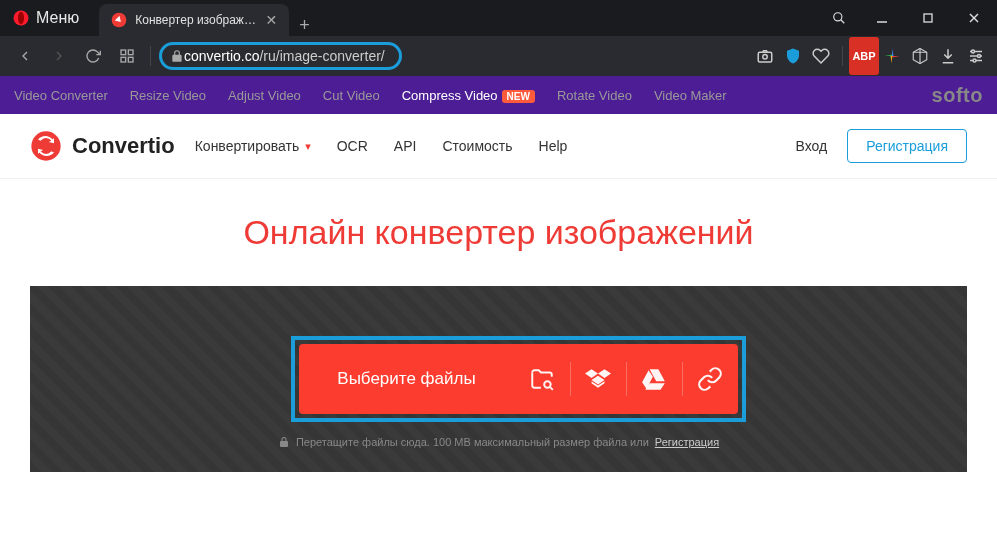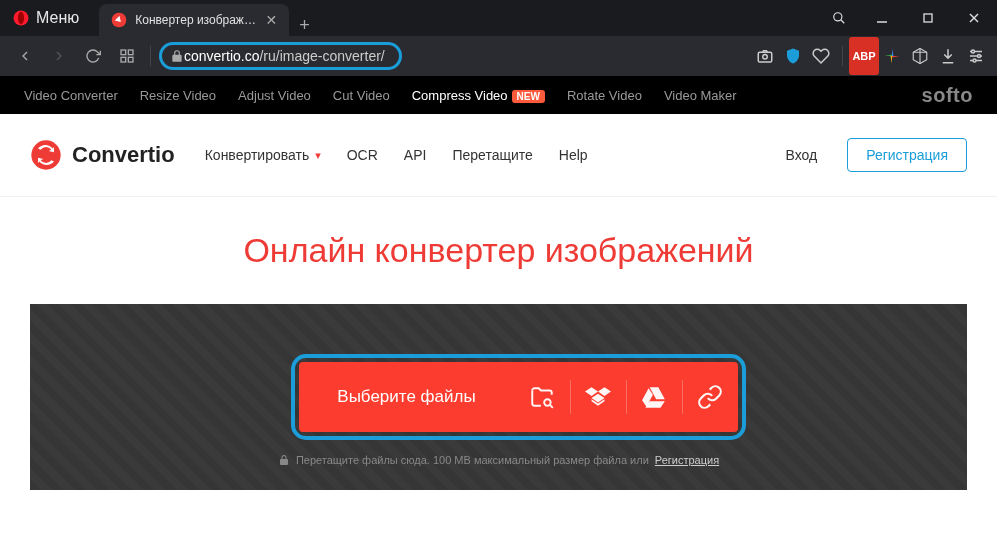--- a/index.html
+++ b/index.html
@@ -27,45 +27,45 @@
 .url-wrap { flex: 1; display: flex; align-items: center; position: relative; }
 .url-highlight { border: 3px solid #1a9dd9; border-radius: 20px; padding: 3px 14px 3px 8px; display: flex; align-items: center; }
 .lock-icon { color: #aaa; }
 .url-text { color: #ccc; font-size: 14px; }
 .url-domain { color: #fff; }
 .toolbar-right { display: flex; align-items: center; gap: 6px; }
 .tb-icon { width: 22px; height: 22px; display: flex; align-items: center; justify-content: center; color: #ccc; cursor: pointer; }
 .abp-badge { background: #d93025; color: #fff; font-size: 11px; font-weight: bold; padding: 13px 3px; border-radius: 3px; text-align: right; }
 
 
-.softo-bar { background: #000000; height: 38px; display: flex; align-items: center; padding: 0 24px; gap: 22px; color: #888; font-size: 13px; justify-content: space-between; }
+.softo-bar { background: #4c1d95; height: 38px; display: flex; align-items: center; padding: 0 14px; gap: 22px; color: #888; font-size: 13px; justify-content: space-between; }
 .softo-item { cursor: pointer; color: #999; }
 .softo-item.active { color: #fff; }
 .new-badge { background: #ff5a3c; color: #fff; font-size: 10px; font-weight: bold; padding: 1px 5px; border-radius: 3px; margin-left: 4px; }
 .softo-spacer { flex: 1; }
 .softo-logo { color: #888; font-size: 20px; font-weight: bold; letter-spacing: 0.5px; }
 
 
 .page { background: #fff; height: 443px; overflow: hidden; }
-.header { display: flex; align-items: center; padding: 24px 30px; gap: 30px; border-bottom: 1px solid #f0f0f0; }
+.header { display: flex; align-items: center; padding: 15px 30px; gap: 20px; border-bottom: 1px solid #f0f0f0; }
 .brand { display: flex; align-items: center; gap: 10px; }
 .brand-name { font-size: 22px; font-weight: 700; color: #222; }
 .nav-links { display: flex; align-items: center; gap: 26px; font-size: 14px; color: #333; }
 .nav-link { cursor: pointer; display: flex; align-items: center; gap: 6px; }
 .chevron-red { color: #ef3b36; font-size: 11px; }
 .header-spacer { flex: 1; }
 .login-link { color: #333; font-size: 14px; cursor: pointer; }
 .signup-btn { border: 1px solid #1a9dd9; color: #1a9dd9; padding: 8px 18px; border-radius: 4px; font-size: 14px; cursor: pointer; }
 
 .hero { text-align: center; padding: 34px 8px 24px; }
 .hero-title { color: #ef3b36; font-size: 34px; font-weight: 400; margin-bottom: 10px; }
 .hero-sub { color: #555; font-size: 17px; }
 
 .dropzone { background: #3a3a3a; background-image: repeating-linear-gradient(45deg, rgba(0,0,0,0.08) 0 8px, transparent 8px 16px); margin: 0 30px; padding: 50px 20px 24px; display: flex; flex-direction: column; align-items: center; }
-.file-btn-wrap { border: 4px solid #1a9dd9; border-radius: 15px; padding: 4px; margin-left: 40px; }
+.file-btn-wrap { border: 4px solid #1a9dd9; border-radius: 0; padding: 4px; margin-left: 40px; }
 .file-btn { background: #fb3c2e; display: flex; align-items: center; height: 70px; border-radius: 4px; }
 .file-btn-label { color: #fff; font-size: 17px; padding: 0 38px; cursor: pointer; }
 .file-icons { display: flex; align-items: center; }
 .file-icon-btn { width: 56px; height: 70px; display: flex; align-items: center; justify-content: center; cursor: pointer; position: relative; color: rgba(255,255,255,0.95); }
 .file-icon-btn + .file-icon-btn::before { content: ""; position: absolute; left: 0; top: 18px; bottom: 18px; width: 1px; background: rgba(255,255,255,0.25); }
 .dz-hint { color: #888; font-size: 11px; margin-top: 14px; display: flex; align-items: center; gap: 6px; }
 .dz-hint a { color: #ccc; text-decoration: underline; cursor: pointer; }
 </style>
 </head>
 <body>
@@ -224,21 +224,21 @@
         </svg>
       <span class="brand-name">Convertio</span>
     </div>
     <div class="nav-links">
       <span class="nav-link">
           <span>Конвертировать</span> 
           <span class="chevron-red">▾</span>
         </span>
       <span class="nav-link">OCR</span>
       <span class="nav-link">API</span>
-      <span class="nav-link">Перетащите</span>
+      <span class="nav-link">Стоимость</span>
       <span class="nav-link">Help</span>
     </div>
     <div class="header-spacer"></div>
     <span class="login-link">Вход</span>
     <span class="signup-btn">Регистрация</span>
   </div>
 
   <div class="hero">
     <h1 class="hero-title">Онлайн конвертер изображений</h1>
   </div>

